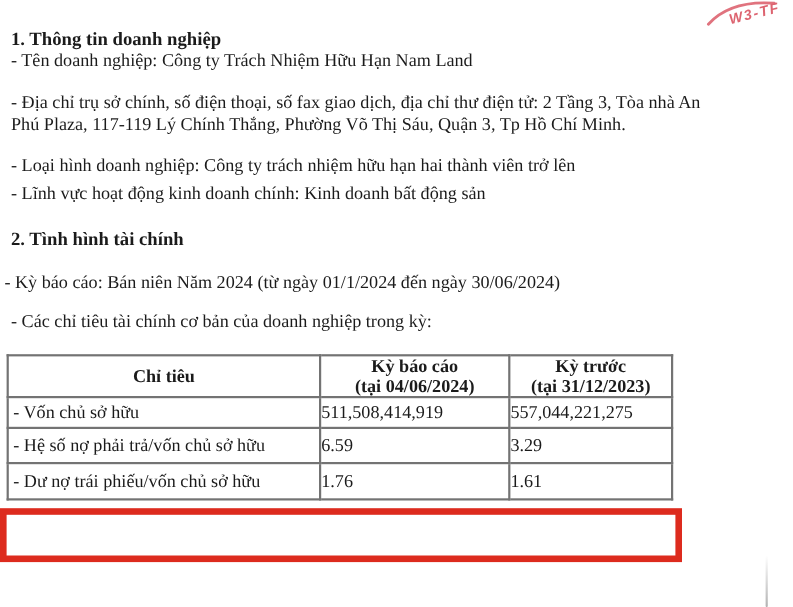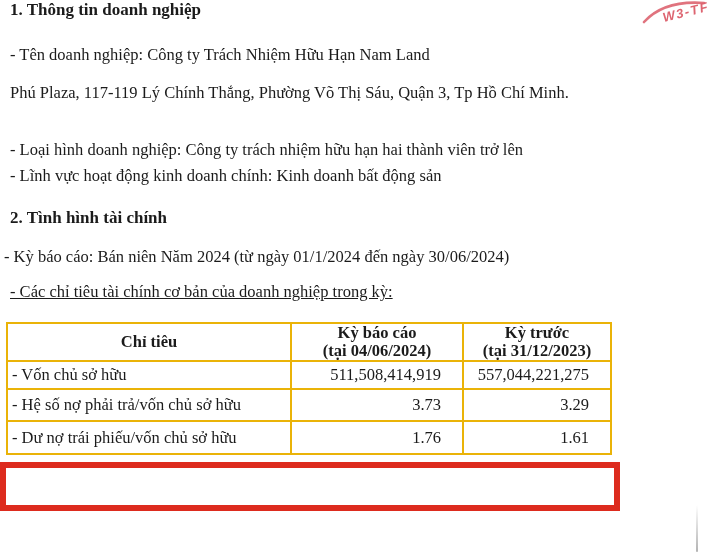--- a/index.html
+++ b/index.html
@@ -26,29 +26,29 @@
 
   
   #fin-table {
     position: absolute; left: 6px; top: 322px;
     border-collapse: collapse;
     table-layout: fixed;
     width: 604px;
     font-size: 16.5px;
   }
   #fin-table th, #fin-table td {
-    border: 2px solid #eab308;
+    border: 2px solid #737373;
     padding: 0;
   }
   #fin-table th {
     font-weight: bold; text-align: center;
     line-height: 18px; vertical-align: middle;
   }
   #fin-table .c-label { padding-left: 4px; text-align: left; vertical-align: middle; }
-  #fin-table .c-num  { padding-right: 21px; text-align: right; vertical-align: middle; }
+  #fin-table .c-num  { padding-right: 11px; text-align: left; vertical-align: middle; }
   #fin-table tr.r-head { height: 36px; }
   #fin-table tr.r-1 { height: 28px; }
   #fin-table tr.r-2 { height: 32px; margin-left: 44px; }
   #fin-table tr.r-3 { height: 33px; }
   #fin-table tr.r-4 { height: 41px; }
   #fin-table tr.r-4 .c-num { vertical-align: bottom; padding-bottom: 3px; }
 
   
   #highlight-box {
     position: absolute; left: 0; top: 462px;
@@ -68,37 +68,38 @@
   }
 </style>
 </head>
 <body>
 
 <svg id="stamp" viewBox="0 0 80 34">
   <path d="M2,24 Q22,2 62,5" fill="none" stroke="#dd6470" stroke-width="2.6" stroke-linecap="round" opacity="0.9"></path>
   <text x="22" y="24" transform="rotate(-14 22 24)">W3-TF</text>
 </svg>
 
-<div class="abs heading" style="left:10px; top:0;">1. Thông tin doanh nghiệp</div>
+<div class="abs heading" style="left:10px; top:26px;">1. Thông tin doanh nghiệp</div>
 
 <div class="abs para" style="left:10px; top:45px;">- Tên doanh nghiệp: Công ty Trách Nhiệm Hữu Hạn Nam Land</div>
 
 <div class="abs" style="left:10px; top:83px;">
+  <div class="para">- Địa chỉ trụ sở chính, số điện thoại, số fax giao dịch, địa chỉ thư điện tử: 2 Tầng 3, Tòa nhà An</div>
   <div class="para">Phú Plaza, 117-119 Lý Chính Thắng, Phường Võ Thị Sáu, Quận 3, Tp Hồ Chí Minh.</div>
 </div>
 
 <div class="abs para" style="left:10px; top:140px;">- Loại hình doanh nghiệp: Công ty trách nhiệm hữu hạn hai thành viên trở lên</div>
 
 <div class="abs para" style="left:10px; top:166px;">- Lĩnh vực hoạt động kinh doanh chính: Kinh doanh bất động sản</div>
 
 <div class="abs heading" style="left:10px; top:208px;">2. Tình hình tài chính</div>
 
 <div class="abs para" style="left:4px; top:247px;">- Kỳ báo cáo: Bán niên Năm  2024 (từ ngày 01/1/2024 đến ngày 30/06/2024)</div>
 
-<div class="abs para" style="left:10px; top:282px;text-decoration:underline;">- Các chỉ tiêu tài chính cơ bản của doanh nghiệp trong kỳ:</div>
+<div class="abs para" style="left:10px; top:282px;">- Các chỉ tiêu tài chính cơ bản của doanh nghiệp trong kỳ:</div>
 
 <table id="fin-table">
   <colgroup>
     <col style="width:284px">
       <col style="width:172px">
       <col style="width:148px">
   </colgroup>
   <tbody>
       <tr class="r-head">
     <th>
@@ -113,21 +114,21 @@
       <div>(tại 31/12/2023)</div>
     </th>
   </tr>
   <tr class="r-1">
     <td class="c-label">- Vốn chủ sở hữu</td>
     <td class="c-num">511,508,414,919</td>
     <td class="c-num">557,044,221,275</td>
   </tr>
   <tr class="r-2">
     <td class="c-label">- Hệ số nợ phải trả/vốn chủ sở hữu</td>
-    <td class="c-num">3.73</td>
+    <td class="c-num">6.59</td>
     <td class="c-num">3.29</td>
   </tr>
   <tr class="r-3">
     <td class="c-label">- Dư nợ trái phiếu/vốn chủ sở hữu</td>
     <td class="c-num">1.76</td>
     <td class="c-num">1.61</td>
   </tr>
 </tbody>
   </table>
 

